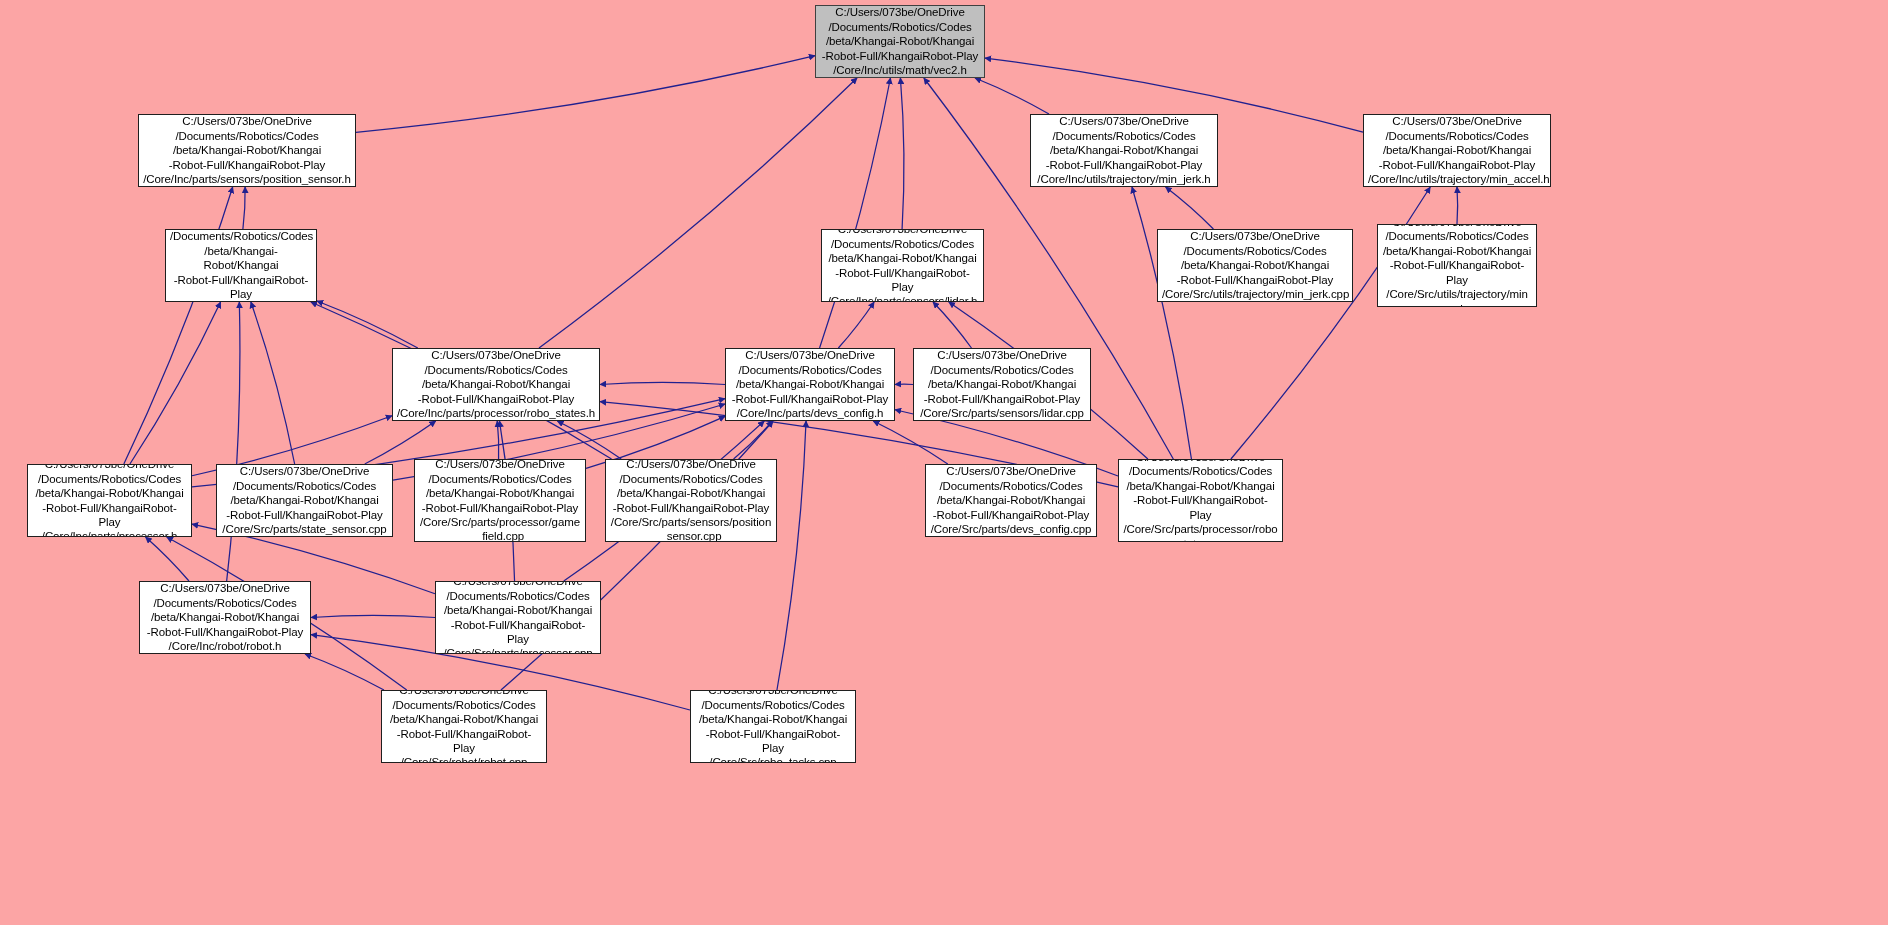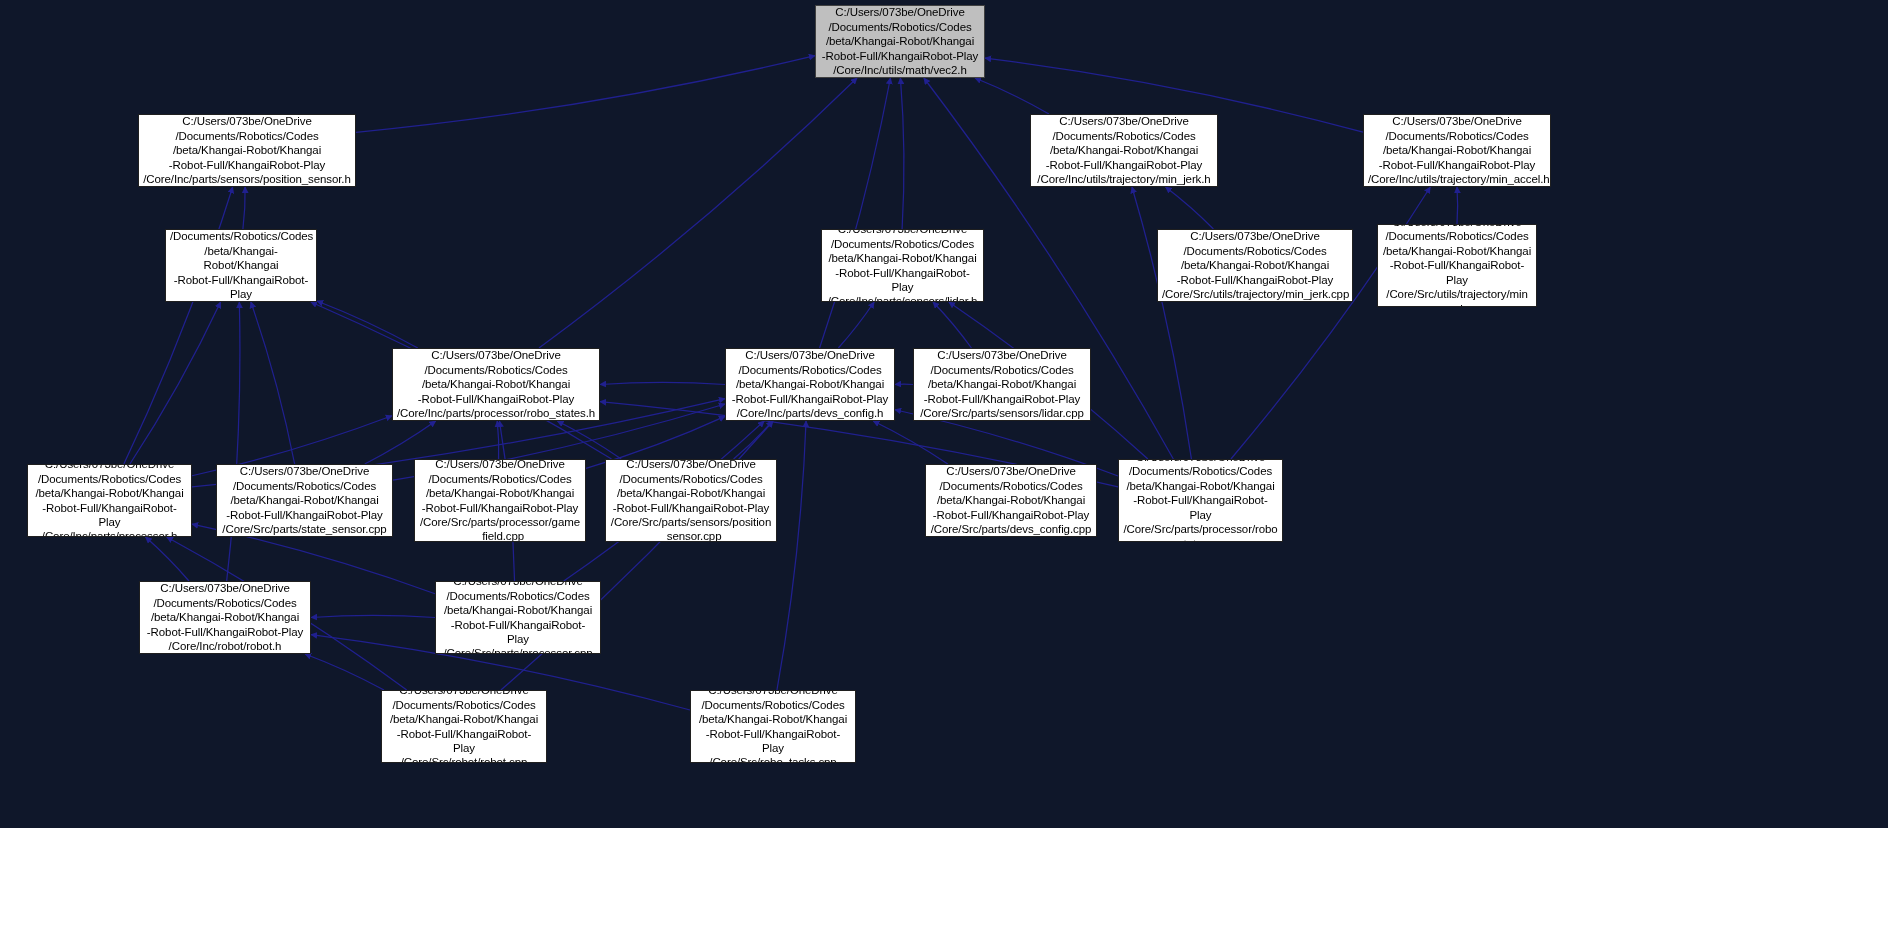--- a/index.html
+++ b/index.html
@@ -1,18 +1,18 @@
 <!DOCTYPE html>
 <html><head>
 <meta charset="utf-8">
 <title>vec2.h dependency graph</title>
 <style>
   html,body{margin:0;padding:0;background:#ffffff;}
   body{font-family:"Liberation Sans","DejaVu Sans",sans-serif;}
-  #graph{position:relative;width:1888px;height:828px;overflow:hidden;background:#0f172a;}
+  #graph{position:relative;width:1888px;height:925px;overflow:hidden;background:#fca5a5;}
   #edges{position:absolute;left:0;top:0;width:1888px;height:925px;pointer-events:none;}
   .node{
     position:absolute;
     box-sizing:border-box;
     border:1px solid #1f1f1f;
     background:#ffffff;
     color:#000000;
     font-size:11.5px;
     line-height:14.4px;
     text-align:center;

